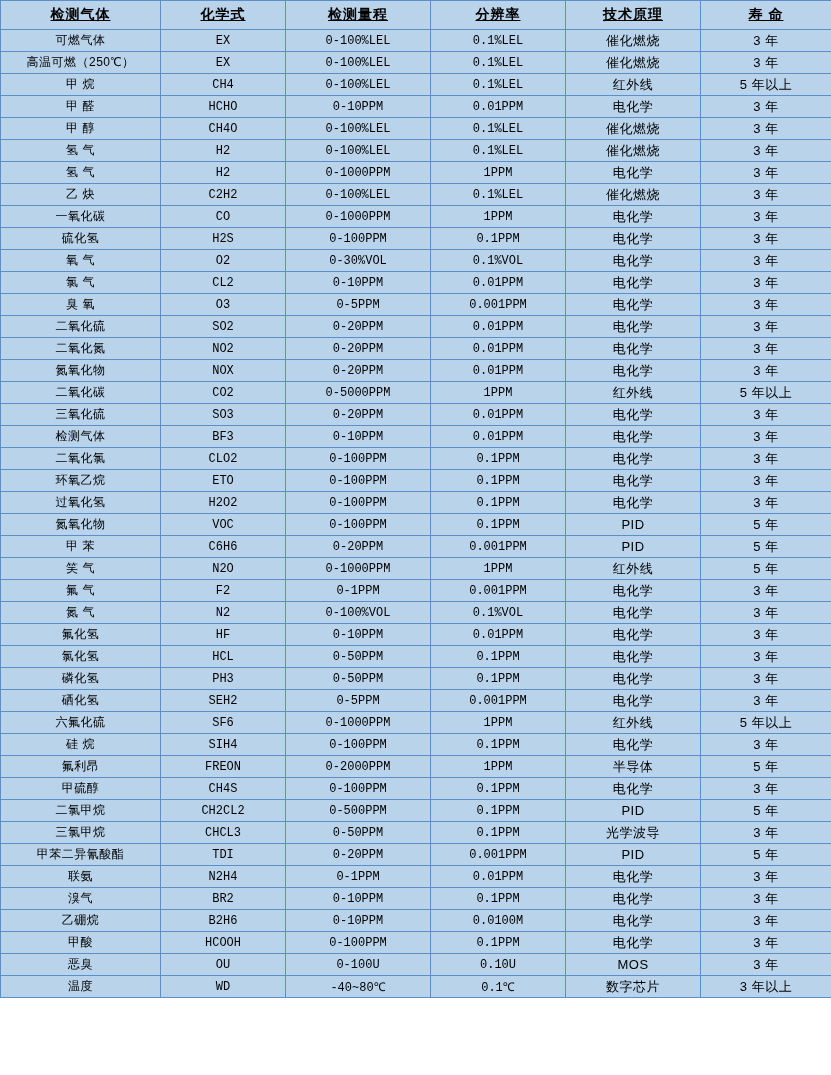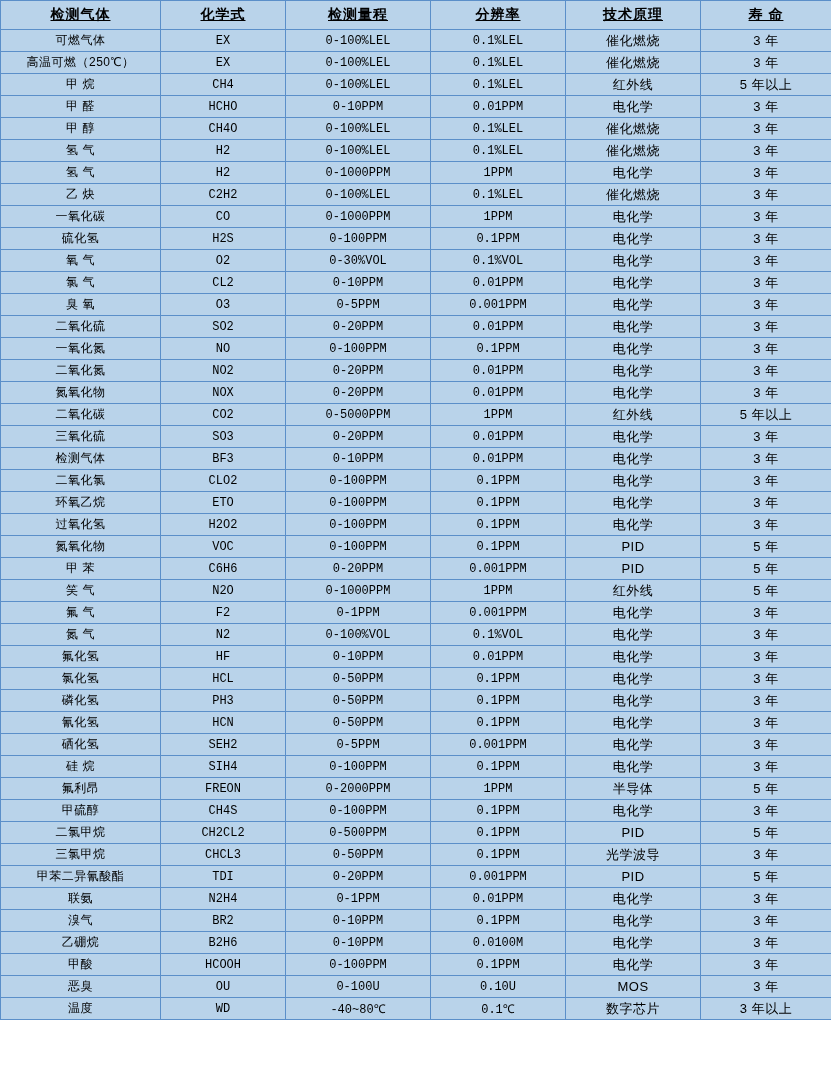--- a/index.html
+++ b/index.html
@@ -191,28 +191,20 @@
       </tr>
       <tr>
         <td class="col-name">二氧化硫</td>
         <td class="col-formula">SO2</td>
         <td class="col-range">0-20PPM</td>
         <td class="col-res">0.01PPM</td>
         <td class="col-tech">电化学</td>
         <td class="col-life">3 年</td>
       </tr>
       <tr>
-        <td class="col-name">一氧化氮</td>
-        <td class="col-formula">NO</td>
-        <td class="col-range">0-100PPM</td>
-        <td class="col-res">0.1PPM</td>
-        <td class="col-tech">电化学</td>
-        <td class="col-life">3 年</td>
-      </tr>
-      <tr>
         <td class="col-name">二氧化氮</td>
         <td class="col-formula">NO2</td>
         <td class="col-range">0-20PPM</td>
         <td class="col-res">0.01PPM</td>
         <td class="col-tech">电化学</td>
         <td class="col-life">3 年</td>
       </tr>
       <tr>
         <td class="col-name">氮氧化物</td>
         <td class="col-formula">NOX</td>
@@ -327,34 +319,34 @@
       </tr>
       <tr>
         <td class="col-name">磷化氢</td>
         <td class="col-formula">PH3</td>
         <td class="col-range">0-50PPM</td>
         <td class="col-res">0.1PPM</td>
         <td class="col-tech">电化学</td>
         <td class="col-life">3 年</td>
       </tr>
       <tr>
-        <td class="col-name">氰化氢</td>
-        <td class="col-formula">HCN</td>
-        <td class="col-range">0-50PPM</td>
-        <td class="col-res">0.1PPM</td>
-        <td class="col-tech">电化学</td>
-        <td class="col-life">3 年</td>
-      </tr>
-      <tr>
         <td class="col-name">硒化氢</td>
         <td class="col-formula">SEH2</td>
         <td class="col-range">0-5PPM</td>
         <td class="col-res">0.001PPM</td>
         <td class="col-tech">电化学</td>
         <td class="col-life">3 年</td>
+      </tr>
+      <tr>
+        <td class="col-name">六氟化硫</td>
+        <td class="col-formula">SF6</td>
+        <td class="col-range">0-1000PPM</td>
+        <td class="col-res">1PPM</td>
+        <td class="col-tech">红外线</td>
+        <td class="col-life">5 年以上</td>
       </tr>
       <tr>
         <td class="col-name">硅 烷</td>
         <td class="col-formula">SIH4</td>
         <td class="col-range">0-100PPM</td>
         <td class="col-res">0.1PPM</td>
         <td class="col-tech">电化学</td>
         <td class="col-life">3 年</td>
       </tr>
       <tr>

